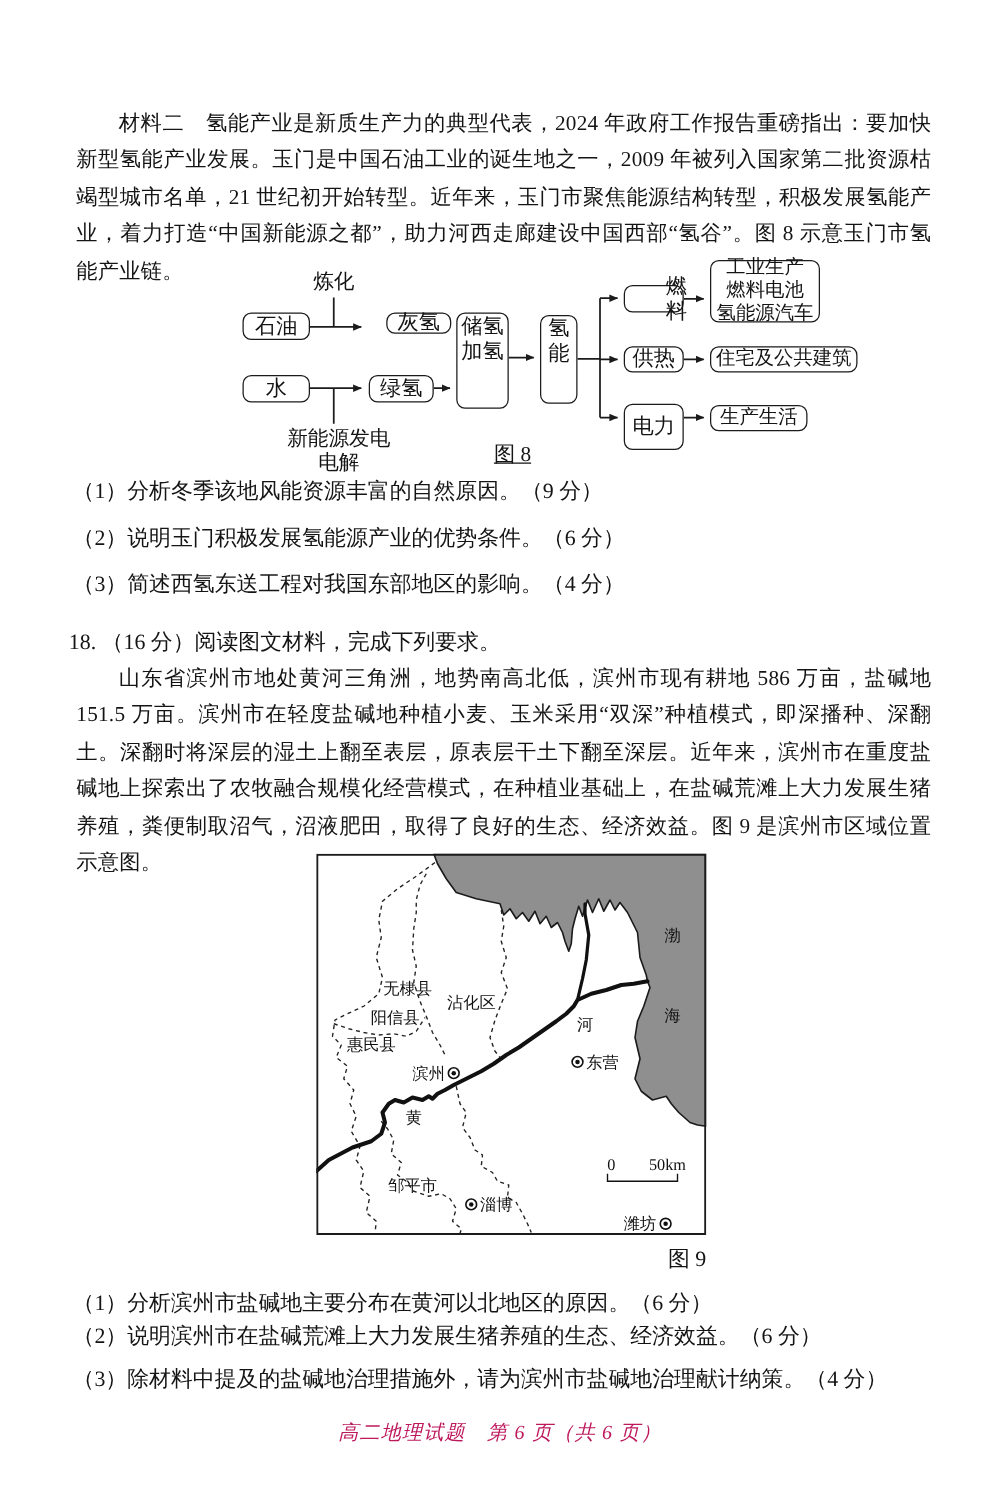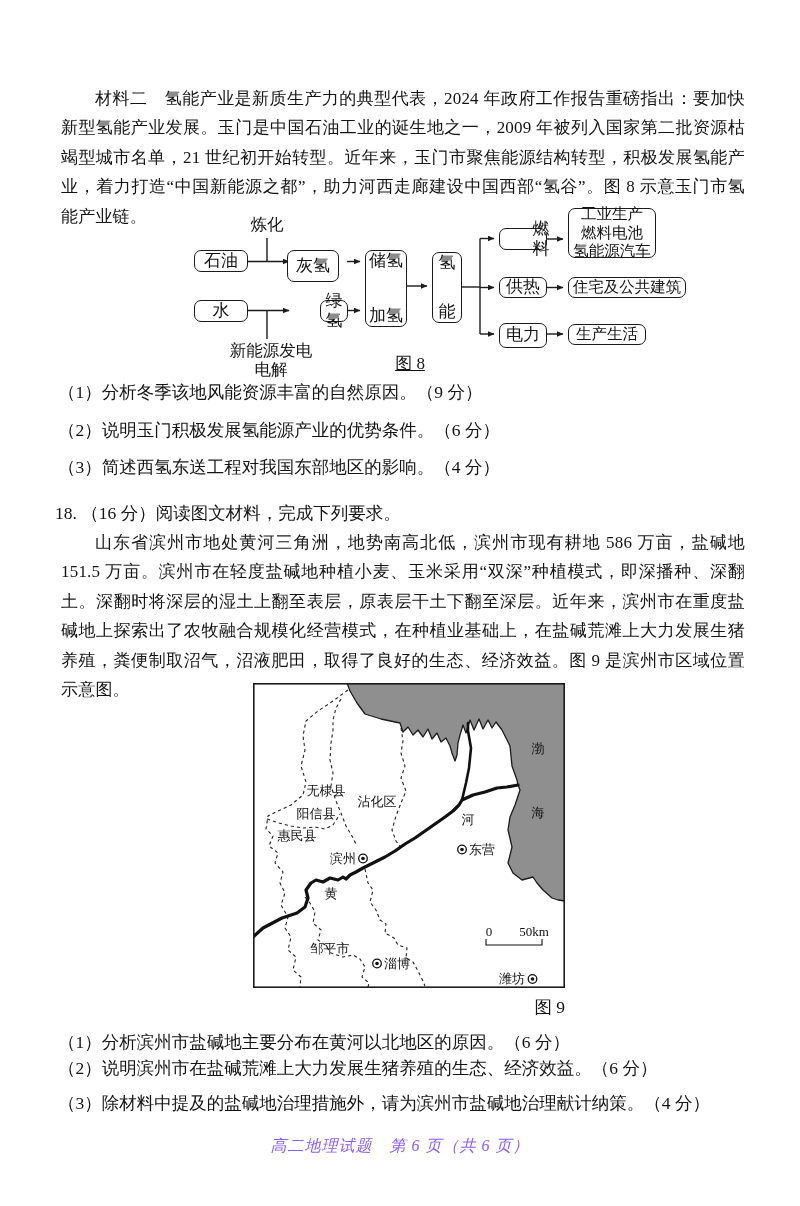--- a/index.html
+++ b/index.html
@@ -17,26 +17,26 @@
   .caption{font-size:17.5px;text-align:right;}
   
   #fig8{left:185px;top:205px;width:512px;height:180px;}
   .fbox{
     position:absolute;border:1.7px solid #1b1b1b;border-radius:7px;
     background:#fff;display:flex;flex-direction:column;align-items:center;
     justify-content:center;font-size:17px;line-height:1.2;box-sizing:border-box;
     text-align:center;
   }
   .fbox.small{font-size:15.5px;line-height:1.22;}
-  .fbox.spread{justify-content:space-between;}
+  .fbox.spread{justify-content:flex-start;}
   .flabel{position:absolute;font-size:16.5px;text-align:center;line-height:1.1;}
   #fig8 svg{left:0;top:0;position:absolute;}
   .footer{
     width:800px;text-align:center;font-size:16px;font-style:italic;
-    letter-spacing:1px;color:#8b5cf6;
+    letter-spacing:1px;color:#be185d;
   }
   svg text{font-family:"Liberation Serif","DejaVu Serif",serif;}
 </style>
 </head>
 <body>
 
 <div class="abs para" style="left:61px;top:84px;">材料二　氢能产业是新质生产力的典型代表，2024 年政府工作报告重磅指出：要加快新型氢能产业发展。玉门是中国石油工业的诞生地之一，2009 年被列入国家第二批资源枯竭型城市名单，21 世纪初开始转型。近年来，玉门市聚焦能源结构转型，积极发展氢能产业，着力打造“中国新能源之都”，助力河西走廊建设中国西部“氢谷”。图 8 示意玉门市氢能产业链。</div>
 
 <div class="abs" id="fig8">
   <svg width="512" height="180" viewBox="0 0 512 180">
@@ -62,36 +62,36 @@
       <line x1="362" y1="82.5" x2="378" y2="82.5" marker-end="url(#arr)"></line>
       <line x1="362" y1="129" x2="378" y2="129" marker-end="url(#arr)"></line>
     </g>
   </svg>
 
   <div class="flabel" style="left:60px;top:11px;width:44px;">炼化</div>
   <div class="flabel" style="left:40px;top:137px;width:92px;">新能源发电</div>
   <div class="flabel" style="left:62px;top:156px;width:48px;">电解</div>
 
   <div class="fbox" style="left:9px;top:45px;width:54px;height:22px;">石油</div>
-  <div class="fbox" style="left:102px;top:45px;width:52px;height:32px;">灰氢</div>
+  <div class="fbox" style="left:124px;top:45px;width:52px;height:17px;">灰氢</div>
   <div class="fbox" style="left:9px;top:95px;width:54px;height:22px;">水</div>
-  <div class="fbox" style="left:110px;top:95px;width:28px;height:22px;margin-left:25px;">绿氢</div>
+  <div class="fbox" style="left:110px;top:95px;width:52px;height:22px;">绿氢</div>
 
   <div class="fbox spread" style="left:180px;top:45px;width:42px;height:77px;">
     <span>储氢</span>
     <span>加氢</span>
   </div>
   <div class="fbox spread" style="left:247px;top:47px;width:30px;height:71px;">
     <span>氢</span>
     <span>能</span>
   </div>
 
   <div class="fbox" style="left:314px;top:23px;width:48px;height:22px;padding-left:36px;">燃料</div>
   <div class="fbox" style="left:314px;top:72px;width:48px;height:21px;">供热</div>
-  <div class="fbox" style="left:314px;top:118px;width:48px;height:25px;">电力</div>
+  <div class="fbox" style="left:314px;top:118px;width:48px;height:37px;">电力</div>
 
   <div class="fbox small" style="left:383px;top:3px;width:88px;height:50px;">
     <span>工业生产</span>
     <span>燃料电池</span>
     <span>氢能源汽车</span>
   </div>
   <div class="fbox small" style="left:383px;top:72px;width:118px;height:21px;">住宅及公共建筑</div>
   <div class="fbox small" style="left:383px;top:119px;width:78px;height:21px;">生产生活</div>
 
   <div class="flabel" style="left:190px;top:150px;width:70px;font-size:17px;text-decoration:underline;">图 8</div>

